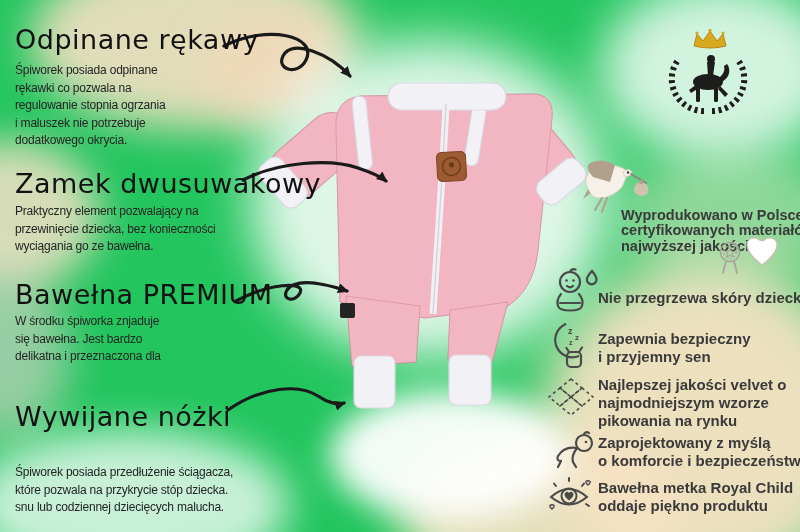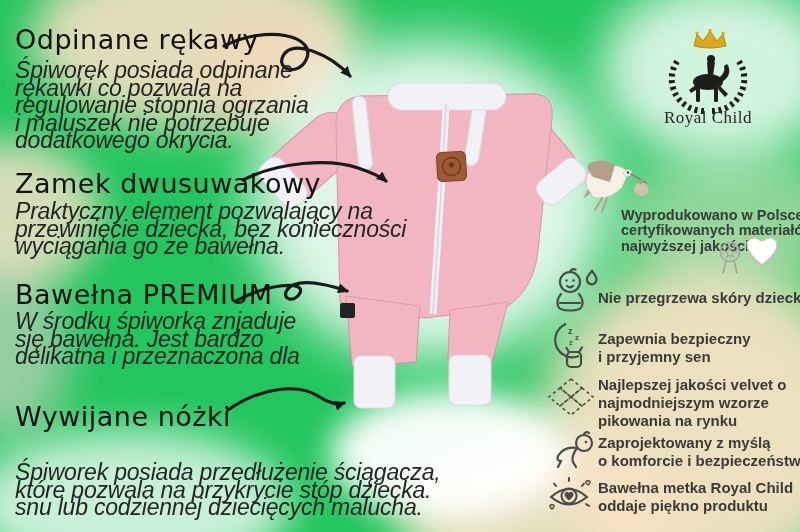--- a/index.html
+++ b/index.html
@@ -24,22 +24,22 @@
 
   .abs{position:absolute;}
   .feature-title{
     position:absolute;left:15px;
     font-family:"DejaVu Sans",sans-serif;
     font-size:27px;font-weight:400;color:#121212;
     letter-spacing:.5px;white-space:nowrap;
   }
   .feature-text{
     position:absolute;left:15px;
-    font-size:23px;line-height:17.6px;letter-spacing:-.2px;
-    color:#242424;white-space:nowrap;font-style:italic;
+    font-size:12px;line-height:17.6px;letter-spacing:-.2px;
+    color:#242424;white-space:nowrap;
   }
   .feature-text span{display:block;}
   .benefit-text{
     position:absolute;left:598px;
     font-size:15px;line-height:18px;font-weight:700;color:#3a3a3a;
     white-space:nowrap;
   }
   .benefit-text span{display:block;}
   #madein-text{
     position:absolute;left:621px;top:208px;
@@ -172,21 +172,20 @@
       <path d="M55,36 q7,-6 5,-12 l5,2 q2,8 -7,14 z"></path>
       <path d="M60,24 l3,-2 2,3 -3,3 z"></path>
       <rect x="32" y="44" width="4" height="16" rx="1.5"></rect>
       <rect x="50" y="44" width="4" height="16" rx="1.5"></rect>
       <path d="M56,44 l8,8 -3,3 -7,-8 z"></path>
       <path d="M33,42 l-8,6 2,3 8,-5 z"></path>
       <circle cx="47" cy="17" r="4"></circle>
       <path d="M43,20 h8 l-2,14 h-5 z"></path>
     </g>
   </svg>
-  <div id="brand-name">Royal Child</div>
 
   <svg class="abs" style="left:580px;top:156px" width="74" height="62" viewBox="0 0 74 62">
     <path d="M12,36 L3,43 L9,31 Z" fill="#b1a08c"></path>
     <path d="M10,36 Q2,26 9,16 Q17,7 31,9 Q45,11 48,17 L42,31 Q32,42 19,42 Q12,42 10,36 Z" fill="#f5f1e9" stroke="#d8d0c2" stroke-width="1"></path>
     <path d="M13,21 Q4,11 10,7 Q22,1 35,9 L30,26 Z" fill="#b1a08c"></path>
     <path d="M43,16 q5,-4 8,-1 q2,2 0,4 l-6,2 Z" fill="#f5f1e9" stroke="#d8d0c2" stroke-width="1"></path>
     <circle cx="48" cy="16.5" r="1.2" fill="#3c3c3c"></circle>
     <path d="M51,18 L66,27" stroke="#8d8579" stroke-width="2" stroke-linecap="round"></path>
     <path d="M60,26 q10,1 8,11 a8,8 0 0 1 -14,-3 q0,-6 6,-8 Z" fill="#cfc3ae"></path>
     <circle cx="61" cy="26" r="2.2" fill="#b1a08c"></circle>

